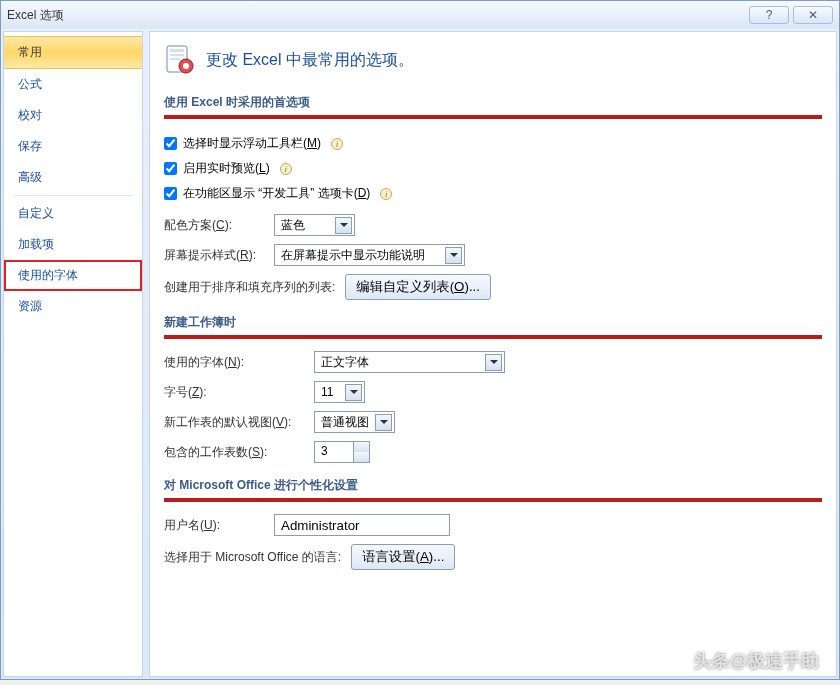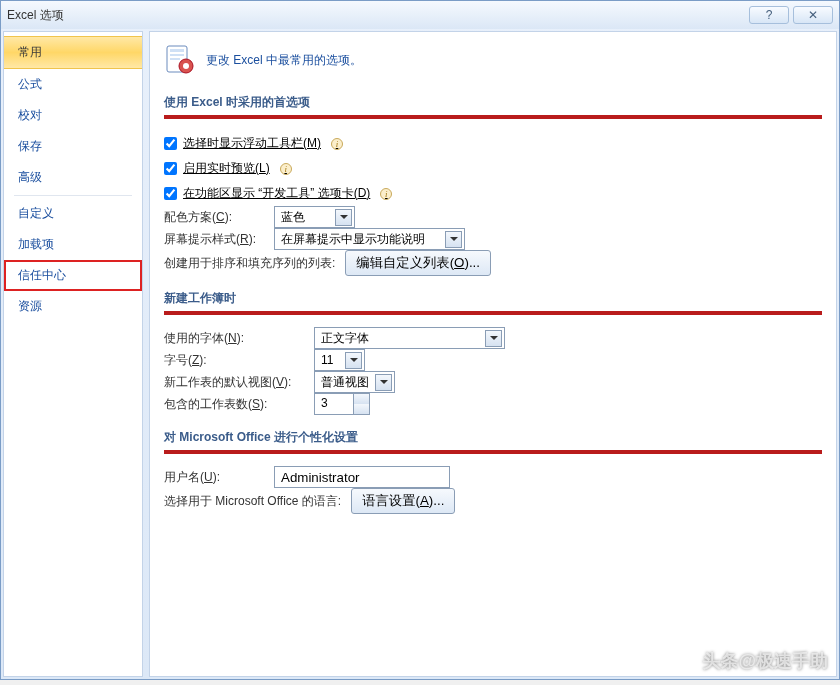--- a/index.html
+++ b/index.html
@@ -72,39 +72,39 @@
   border: 1px solid #c3d3e8;
   padding: 12px 14px;
   overflow: auto;
 }
 .headrow {
   display: flex; align-items: center; gap: 10px;
   margin-bottom: 14px;
 }
 .head-icon { width: 32px; height: 32px; position: relative; }
 .head-icon svg { width: 32px; height: 32px; }
-.head-text { color: #1a4e9e; font-size: 12px; }
+.head-text { color: #1a4e9e; font-size: 16px; }
 .section-title {
   font-weight: bold;
   color: #3b5c8a;
   padding: 4px 0;
   border-bottom: 4px solid #b91c1c;
   margin: 10px 0 12px 0;
 }
 .form-row {
   display: flex; align-items: center;
-  margin: 0 0;
+  margin: 8px 0;
   gap: 10px;
 }
 .form-label {
   color: #333;
   min-width: 140px;
 }
 .form-label.short { min-width: 100px; }
-.chk { display: inline-flex; align-items: center; gap: 6px; margin: 4px 0; text-decoration: underline; }
+.chk { display: inline-flex; align-items: center; gap: 6px; margin: 4px 0; }
 .chk input { width: 13px; height: 13px; }
 .info-icon {
   display: inline-block; width: 12px; height: 12px; border-radius: 50%;
   border: 1px solid #c9a95a; background: #fbeecb; color: #a37a17;
   font-size: 9px; text-align: center; line-height: 11px; margin-left: 4px;
   font-style: italic; font-family: Georgia, serif;
 }
 .dropdown {
   display: inline-flex; align-items: center;
   border: 1px solid #8a9db5; background: #fff;
@@ -132,21 +132,21 @@
   border: 1px solid #8a9db5; height: 22px; background:#fff;
 }
 .spinner .sp-val { width: 38px; padding: 2px 6px; }
 .spinner .sp-btns { display: flex; flex-direction: column; width: 16px; border-left:1px solid #8a9db5;}
 .spinner .sp-btns div { flex:1; background: linear-gradient(to bottom,#f3f7fc,#d6e2f1); display:flex;align-items:center;justify-content:center;}
 .spinner .sp-btns div::after {content:"";border:3px solid transparent;}
 .spinner .sp-up::after{border-bottom-color:#333;margin-bottom:2px;}
 .spinner .sp-dn::after{border-top-color:#333;margin-top:2px;}
 u.hot { text-decoration: underline; }
 .watermark {
-  position: absolute; right: 11px; bottom: 6px;
+  position: absolute; right: 20px; bottom: 6px;
   color: rgba(240,240,240,0.8); font-size: 18px; font-weight: bold;
   text-shadow: 0 0 3px rgba(0,0,0,0.5);
 }
 </style>
 </head>
 <body>
 
 <div class="window">
   <div class="titlebar">
     <span class="title-text">Excel 选项</span>
@@ -157,21 +157,21 @@
 
     <div class="sidebar">
       <div class="side-item selected">常用</div>
       <div class="side-item">公式</div>
       <div class="side-item">校对</div>
       <div class="side-item">保存</div>
       <div class="side-item">高级</div>
       <div class="side-sep"></div>
       <div class="side-item">自定义</div>
       <div class="side-item">加载项</div>
-      <div class="side-item highlight">信任中心</div>
+      <div class="side-item highlight">使用的字体</div>
       <div class="side-item">资源</div>
     </div>
 
     <div class="main">
       <div class="headrow">
         <span class="head-icon">
           <svg viewBox="0 0 32 32">
               <rect x="3" y="2" width="20" height="26" rx="2" fill="#fff" stroke="#6b8bbd"></rect>
               <rect x="6" y="5" width="14" height="3" fill="#cfe0f5"></rect>
               <rect x="6" y="10" width="14" height="2" fill="#cfe0f5"></rect>

